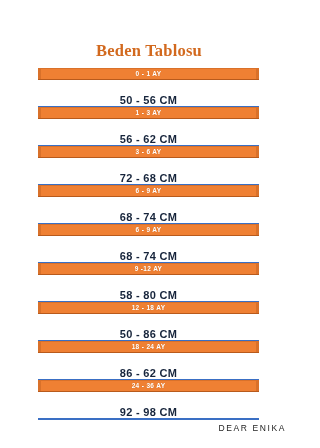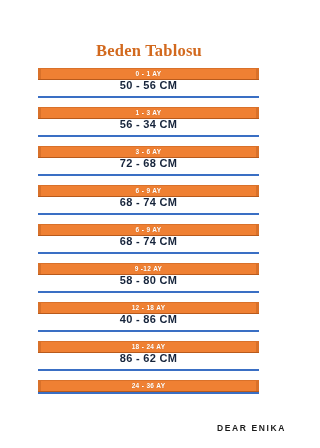--- a/index.html
+++ b/index.html
@@ -84,25 +84,25 @@
     font-weight: bold;
     color: #ffffff;
     letter-spacing: 0.35px;
     line-height: 1;
     white-space: nowrap;
     text-shadow: 0 0 1px rgba(180,90,25,0.55);
   }
 
   
   .cm-band {
-    height: 16px;
+    height: 26px;
     width: 100%;
     background: #ffffff;
     display: flex;
-    align-items: flex-start;
+    align-items: flex-end;
     justify-content: center;
   }
   .cm-label {
     font-size: 11px;
     font-weight: bold;
     color: #16243B;
     letter-spacing: 0.3px;
     line-height: 1;
     white-space: nowrap;
   }
@@ -113,21 +113,21 @@
     width: 100%;
     background: #3A6FC4;
   }
 
   
   .brand {
     position: absolute;
     top: 424px;
     right: 12px;
     font-size: 8.5px;
-    font-weight: bold;
+    font-weight: normal;
     letter-spacing: 1.6px;
     color: #1C1C1C;
     line-height: 1;
     white-space: nowrap;
   }
 </style>
 </head>
 <body>
 
 <div class="sheet">
@@ -143,21 +143,21 @@
         <div class="cm-band">
           <span class="cm-label">50 - 56  CM</span>
         </div>
         <div class="blue-rule"></div>
       </div>
       <div class="size-row">
         <div class="age-bar">
           <span class="age-label">1 - 3 AY</span>
         </div>
         <div class="cm-band">
-          <span class="cm-label">56 - 34 CM</span>
+          <span class="cm-label">56 - 62 CM</span>
         </div>
         <div class="blue-rule"></div>
       </div>
       <div class="size-row">
         <div class="age-bar">
           <span class="age-label">3 - 6 AY</span>
         </div>
         <div class="cm-band">
           <span class="cm-label">72 - 68 CM</span>
         </div>
@@ -188,36 +188,39 @@
         <div class="cm-band">
           <span class="cm-label">58 - 80 CM</span>
         </div>
         <div class="blue-rule"></div>
       </div>
       <div class="size-row">
         <div class="age-bar">
           <span class="age-label">12 - 18 AY</span>
         </div>
         <div class="cm-band">
-          <span class="cm-label">40 - 86 CM</span>
+          <span class="cm-label">50 - 86 CM</span>
         </div>
         <div class="blue-rule"></div>
       </div>
       <div class="size-row">
         <div class="age-bar">
           <span class="age-label">18 - 24 AY</span>
         </div>
         <div class="cm-band">
           <span class="cm-label">86 - 62 CM</span>
         </div>
         <div class="blue-rule"></div>
       </div>
       <div class="size-row">
         <div class="age-bar">
           <span class="age-label">24 - 36 AY</span>
         </div>
+        <div class="cm-band">
+          <span class="cm-label">92 - 98 CM</span>
+        </div>
         <div class="blue-rule"></div>
       </div>
     </div>
 
   <div class="brand">DEAR ENIKA</div>
 
 </div>
 
 </body></html>

